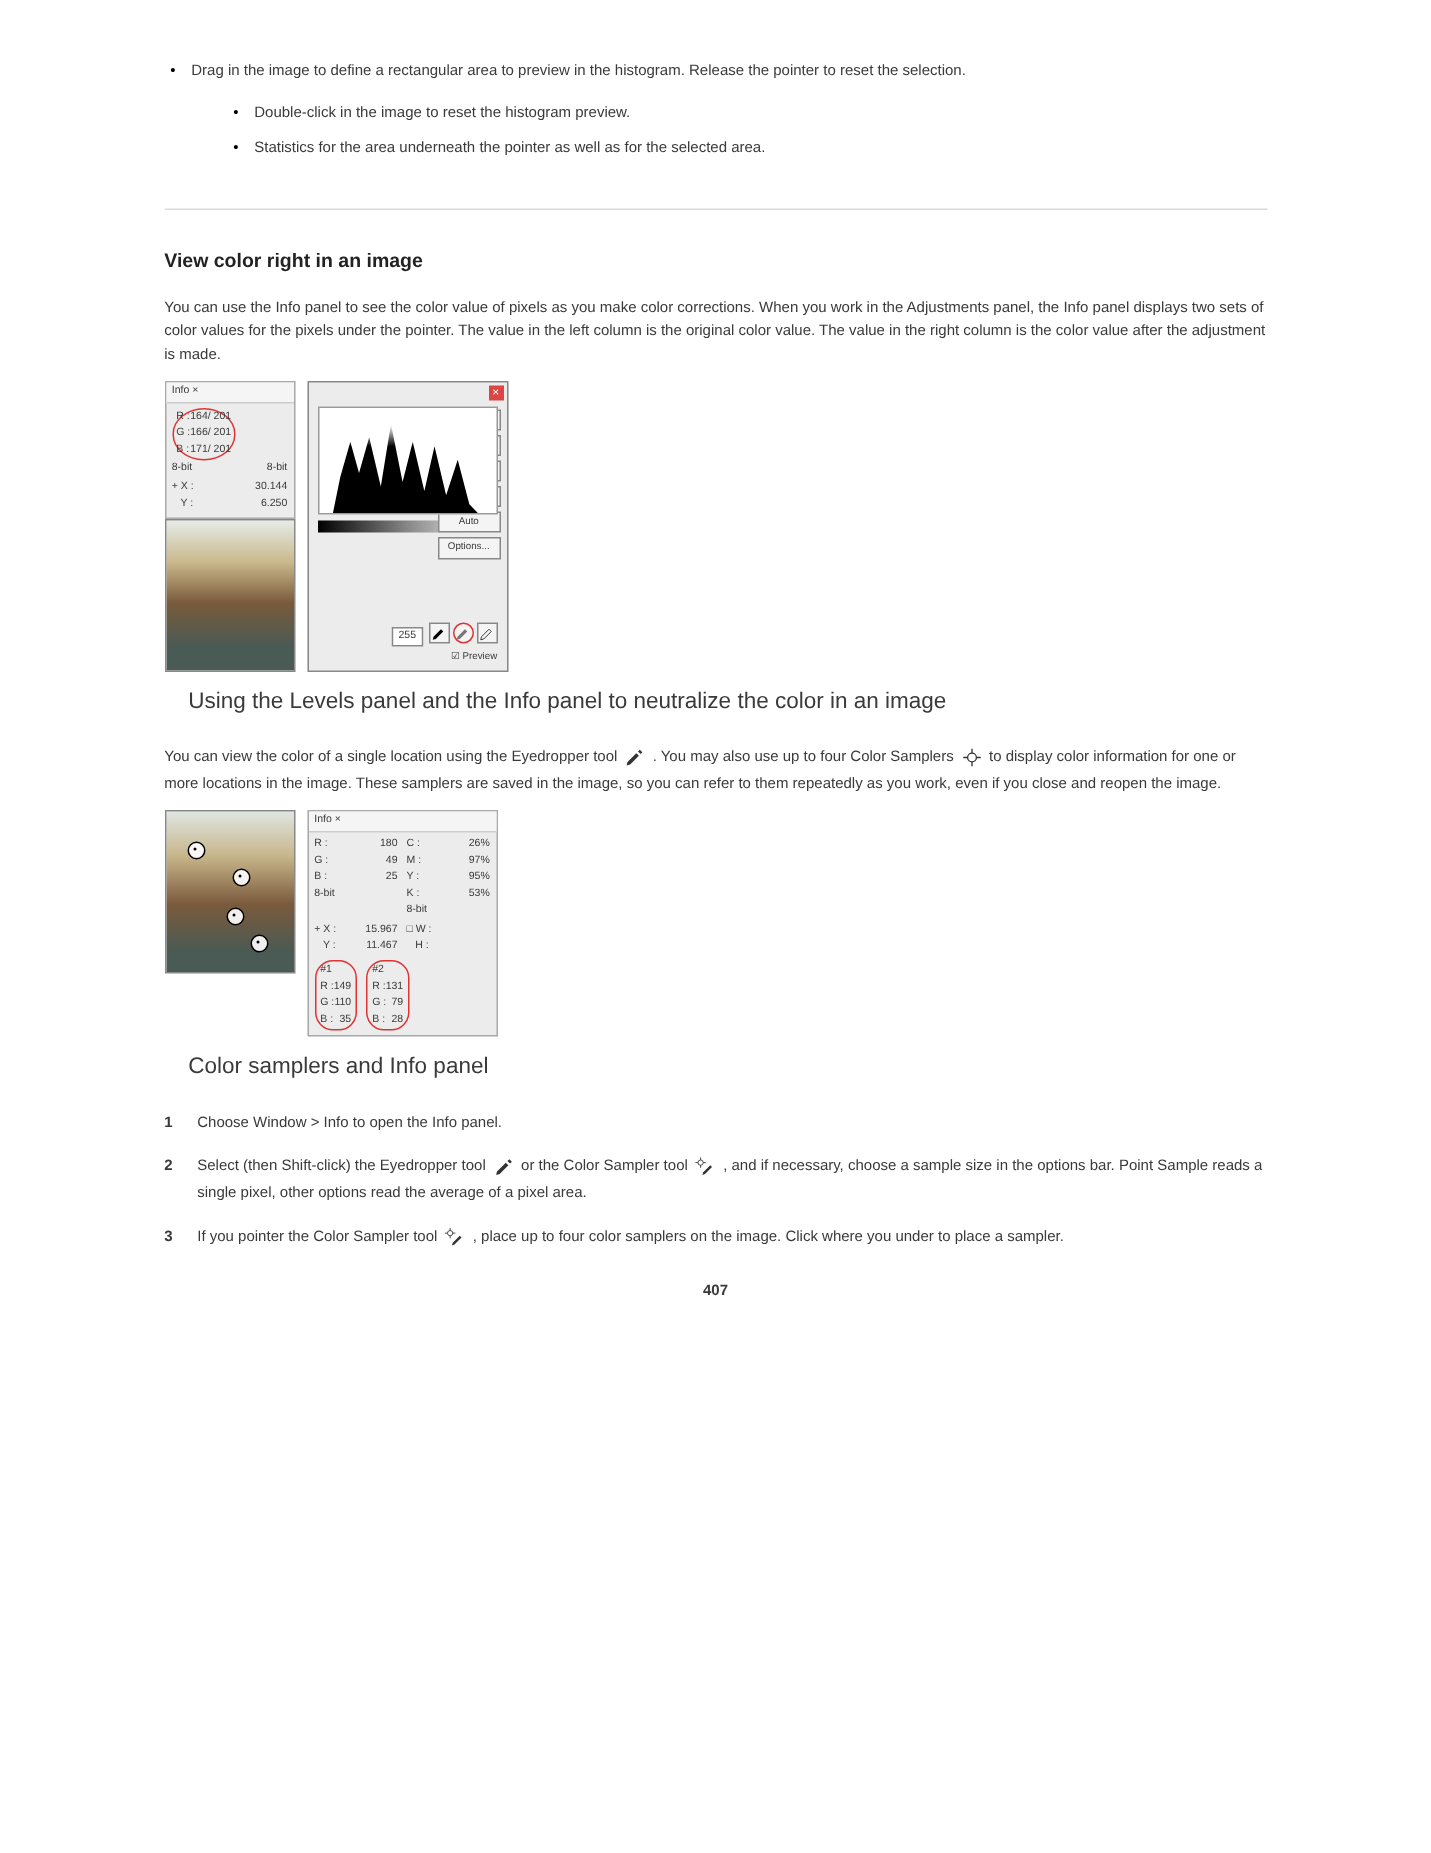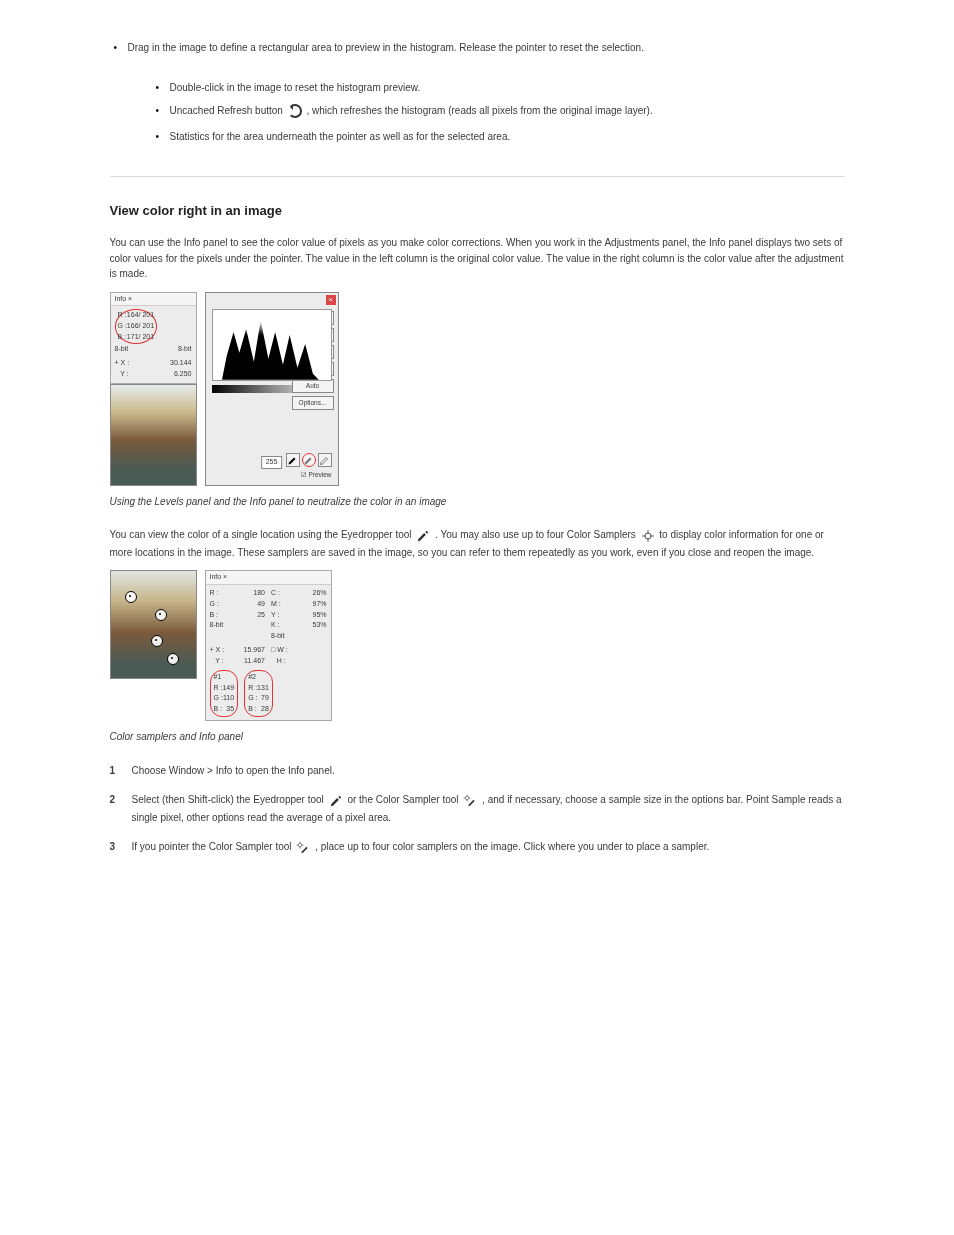--- a/index.html
+++ b/index.html
@@ -1,27 +1,27 @@
 <!DOCTYPE html>
 <html><head>
 <meta charset="utf-8">
 <style>
   html,body{margin:0;padding:0;background:#fff;color:#3a3a3a;font-family:"Segoe UI",Arial,sans-serif;font-size:10px;line-height:1.55;}
   .page{width:831px;margin:0 auto;padding:40px 48px 20px 48px;box-sizing:border-box;}
   .hr{border:none;border-top:1px solid #d9d9d9;margin:32px 0 24px 0;}
   ul.main{list-style:none;padding:0;margin:0;}
   ul.main > li{position:relative;padding-left:18px;margin-bottom:12px;}
   ul.main > li::before{content:"•";position:absolute;left:4px;top:0;color:#000;}
-  ul.sub{list-style:none;padding:0;margin:24px 0 0 24px;}
+  ul.sub{list-style:none;padding:0;margin:12px 0 0 24px;}
   ul.sub > li{position:relative;padding-left:18px;margin-bottom:8px;}
   ul.sub > li::before{content:"•";position:absolute;left:4px;top:0;color:#000;}
   ol.steps{list-style:none;padding:0;margin:0;}
   ol.steps > li{position:relative;padding-left:22px;margin-bottom:14px;}
   ol.steps > li .num{position:absolute;left:0;top:0;font-weight:bold;}
-  .caption{font-style:italic;font-size:10px;margin:8px 0 18px 0;}
+  .caption{font-size:15px;margin:8px 0 18px 16px;}
   h2.section{font-size:13px;font-weight:bold;margin:4px 0 14px 0;color:#222;}
   .figure-row{display:flex;gap:8px;margin:8px 0;}
   .info-panel{width:85px;background:#ececec;border:1px solid #aaa;font-size:7px;}
   .info-tab{background:#f5f5f5;border-bottom:1px solid #ccc;padding:1px 4px;}
   .info-body{padding:3px 4px;}
   .info-row{display:flex;justify-content:space-between;white-space:nowrap;}
   .circ{border:1.5px solid #d33;border-radius:50%;padding:0 2px;display:inline-block;}
   .info-wide{width:125px;background:#ececec;border:1px solid #aaa;font-size:7px;}
   .photo-thumb{width:85px;height:100px;background:linear-gradient(180deg,#e6ece9 0%, #c9b88a 28%, #7a5a3c 55%, #4a5a55 85%);border:1px solid #888;position:relative;}
   .photo-thumb2{width:85px;height:107px;background:linear-gradient(180deg,#dfe6e1 0%, #c7b58a 28%, #7a5a3c 58%, #4a5a55 88%);border:1px solid #888;position:relative;}
@@ -51,25 +51,20 @@
 </style>
 </head>
 <body>
 <div class="page">
 
 <ul class="main">
   <li>
     <span>Drag in the image to define a rectangular area to preview in the histogram. Release the pointer to reset the selection.</span>
     <ul class="sub">
       <li><span>Double-click in the image to reset the histogram preview.</span></li>
-      <li>
-        <span>Uncached Refresh button </span>
-        <span class="inline-icon"><span class="refresh"></span></span>
-        <span>, which refreshes the histogram (reads all pixels from the original image layer).</span>
-      </li>
       <li><span>Statistics for the area underneath the pointer as well as for the selected area.</span></li>
     </ul>
   </li>
 </ul>
 
 <hr class="hr">
 
 <h2 class="section">View color right in an image</h2>
 
 <p>You can use the Info panel to see the color value of pixels as you make color corrections. When you work in the Adjustments panel, the Info panel displays two sets of color values for the pixels under the pointer. The value in the left column is the original color value. The value in the right column is the color value after the adjustment is made.</p>
@@ -304,14 +299,15 @@
       <svg class="ic" viewBox="0 0 24 24">
             <circle cx="7" cy="7" r="3" fill="none" stroke="#333"></circle>
             <path d="M7 1v3M7 10v3M1 7h3M10 7h3" stroke="#333"></path>
             <path d="M9 21l3-1 8-8-2-2-8 8-1 3z" fill="#333"></path>
           </svg>
     </span>
     <span>, place up to four color samplers on the image. Click where you under to place a sampler.</span>
   </li>
 </ol>
 
+<div class="page-num">407</div>
 
 </div>
 
 </body></html>

